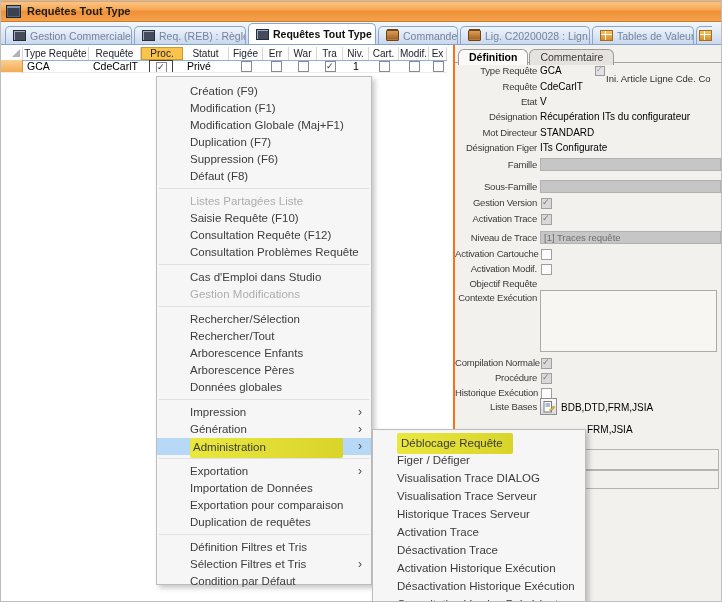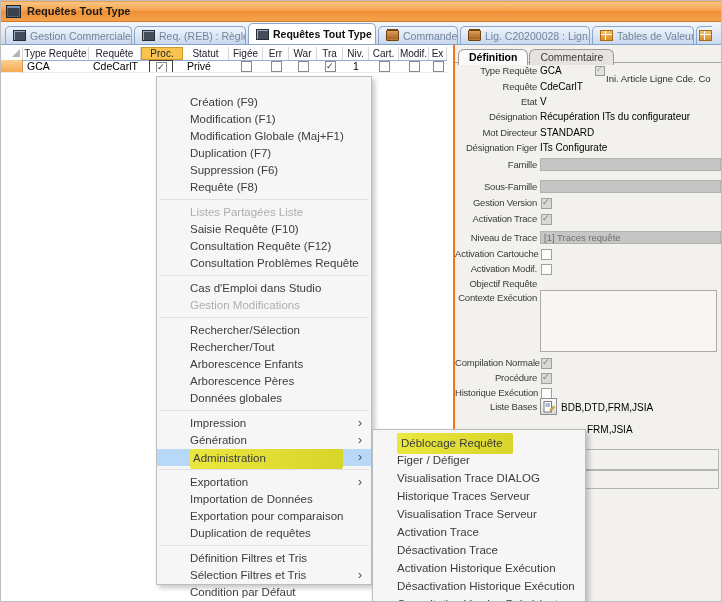--- a/index.html
+++ b/index.html
@@ -75,21 +75,21 @@
   .pbtn{position:absolute;left:85px;top:353px;width:17px;height:17px;
     background:linear-gradient(#fcfcfc,#dadada);border:1px solid #8e8e8e;box-sizing:border-box;
     display:flex;align-items:center;justify-content:center;}
   .pbox{position:absolute;left:85px;right:4px;border:1px solid #b3b3b3;box-sizing:border-box;}
   .inibox{position:absolute;left:140px;top:21px;width:8px;height:8px;border:1px solid #9a9a9a;
     background:#e2e2e2;}
   .inibox::after{content:"✓";position:absolute;left:0;top:-2px;font-size:8px;color:#9a9a9a;}
   .inilabel{position:absolute;left:151px;top:28px;font-size:9.5px;color:#2e2e2e;white-space:nowrap;}
   
   .menu{position:absolute;left:155px;top:75px;width:216px;height:509px;background:#f6f6f6;
-    border:1px solid #bdbdbd;box-shadow:3px 3px 5px rgba(0,0,0,0.22);padding-top:17px;
+    border:1px solid #bdbdbd;box-shadow:3px 3px 5px rgba(0,0,0,0.22);padding-top:6px;
     box-sizing:border-box;z-index:5;}
   .mi{height:17px;line-height:17px;padding-left:33px;font-size:11.5px;color:#3c3c3c;
     position:relative;white-space:nowrap;}
   .mi.dis .mi-label{color:#aeaeae;}
   .mi.sep{height:8px;padding:0;}
   .mi.sep::after{content:"";position:absolute;left:2px;right:2px;top:3px;border-top:1px solid #e1e1e1;}
   .mi.sel{background:#b7d8f6;}
   .mi.hl .mi-label{background:linear-gradient(100deg,#eae73f,#d8d42a);border-radius:2px;
     padding:1px 8px 2px 3px;display:inline-block;}
   .mi.wide .mi-label{min-width:142px;}
@@ -296,21 +296,21 @@
         <span class="mi-label">Duplication (F7)</span>
         
       </div>
 
       <div class="mi">
         <span class="mi-label">Suppression (F6)</span>
         
       </div>
 
       <div class="mi">
-        <span class="mi-label">Requête (F8)</span>
+        <span class="mi-label">Défaut (F8)</span>
         
       </div>
 
       <div class="mi sep">
         
         
       </div>
 
       <div class="mi dis">
         <span class="mi-label">Listes Partagées Liste</span>
@@ -451,28 +451,28 @@
 
       <div class="smi">
         <span class="smi-label">Figer / Défiger</span>
       </div>
 
       <div class="smi">
         <span class="smi-label">Visualisation Trace DIALOG</span>
       </div>
 
       <div class="smi">
+        <span class="smi-label">Visualisation Trace Serveur</span>
+      </div>
+
+      <div class="smi">
         <span class="smi-label">Historique Traces Serveur</span>
       </div>
 
       <div class="smi">
-        <span class="smi-label">Visualisation Trace Serveur</span>
-      </div>
-
-      <div class="smi">
         <span class="smi-label">Activation Trace</span>
       </div>
 
       <div class="smi">
         <span class="smi-label">Désactivation Trace</span>
       </div>
 
       <div class="smi">
         <span class="smi-label">Activation Historique Exécution</span>
       </div>

